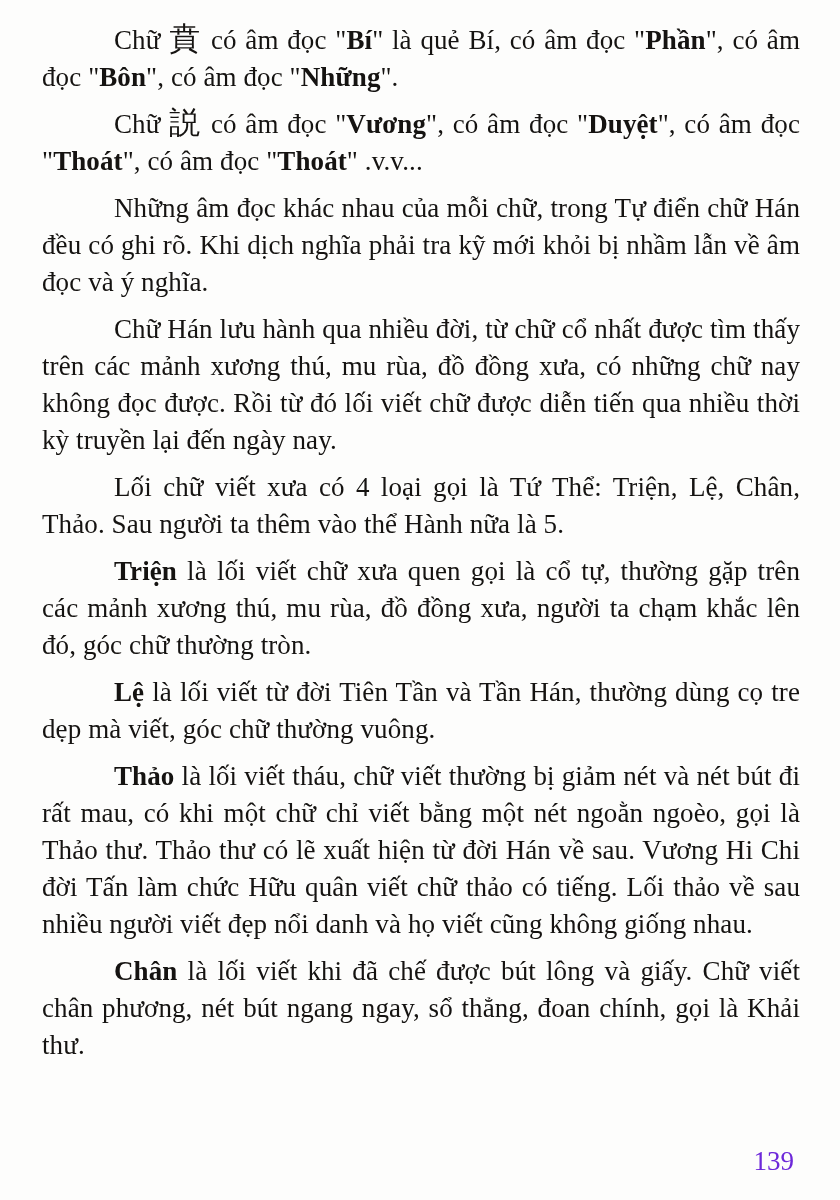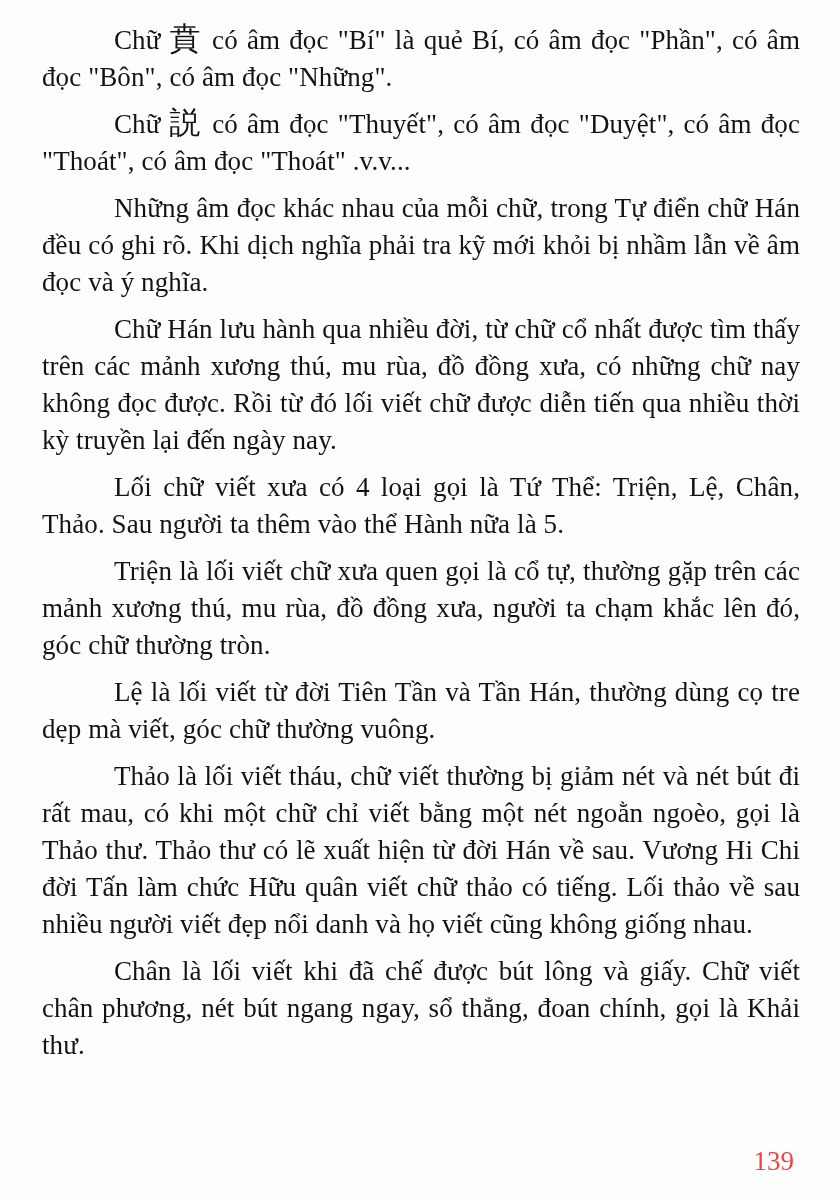--- a/index.html
+++ b/index.html
@@ -25,42 +25,42 @@
     text-align: justify;
     font-size: 27px;
     line-height: 37px;
     letter-spacing: 0.1px;
   }
   p.para {
     margin: 0 0 10px 0;
     text-indent: 72px;
   }
   p.para b {
-    font-weight: normal;
+    font-weight: bold;
   }
   .cjk {
     font-size: 31px;
     line-height: 1;
     font-family: "Liberation Serif", "DejaVu Serif", serif;
   }
   .page-number {
     position: absolute;
     top: 1146px;
     right: 46px;
     font-size: 27px;
-    color: #ef4444;
+    color: #6d28d9;
   }
 </style>
 </head>
 <body>
 
 <div class="page">
   <div class="text-block">
       <p class="para"><span>Chữ </span><span class="cjk">賁</span><span> có âm đọc "</span><b>Bí</b><span>" là quẻ Bí, có âm đọc "</span><b>Phần</b><span>", có âm đọc "</span><b>Bôn</b><span>", có âm đọc "</span><b>Những</b><span>".</span></p>
-      <p class="para"><span>Chữ </span><span class="cjk">説</span><span> có âm đọc "</span><b>Thuyết</b><span>", có âm đọc "</span><b>Duyệt</b><span>", có âm đọc "</span><b>Thoát</b><span>", có âm đọc "</span><b>Thoát</b><span>" .v.v...</span></p>
+      <p class="para"><span>Chữ </span><span class="cjk">説</span><span> có âm đọc "</span><b>Vương</b><span>", có âm đọc "</span><b>Duyệt</b><span>", có âm đọc "</span><b>Thoát</b><span>", có âm đọc "</span><b>Thoát</b><span>" .v.v...</span></p>
       <p class="para"><span>Những âm đọc khác nhau của mỗi chữ, trong Tự điển chữ Hán đều có ghi rõ. Khi dịch nghĩa phải tra kỹ mới khỏi bị nhầm lẫn về âm đọc và ý nghĩa.</span></p>
       <p class="para"><span>Chữ Hán lưu hành qua nhiều đời, từ chữ cổ nhất được tìm thấy trên các mảnh xương thú, mu rùa, đồ đồng xưa, có những chữ nay không đọc được. Rồi từ đó lối viết chữ được diễn tiến qua nhiều thời kỳ truyền lại đến ngày nay.</span></p>
       <p class="para"><span>Lối chữ viết xưa có 4 loại gọi là Tứ Thể: Triện, Lệ, Chân, Thảo. Sau người ta thêm vào thể Hành nữa là 5.</span></p>
       <p class="para"><b>Triện</b><span> là lối viết chữ xưa quen gọi là cổ tự, thường gặp trên các mảnh xương thú, mu rùa, đồ đồng xưa, người ta chạm khắc lên đó, góc chữ thường tròn.</span></p>
       <p class="para"><b>Lệ</b><span> là lối viết từ đời Tiên Tần và Tần Hán, thường dùng cọ tre dẹp mà viết, góc chữ thường vuông.</span></p>
       <p class="para"><b>Thảo</b><span> là lối viết tháu, chữ viết thường bị giảm nét và nét bút đi rất mau, có khi một chữ chỉ viết bằng một nét ngoằn ngoèo, gọi là Thảo thư. Thảo thư có lẽ xuất hiện từ đời Hán về sau. Vương Hi Chi đời Tấn làm chức Hữu quân viết chữ thảo có tiếng. Lối thảo về sau nhiều người viết đẹp nổi danh và họ viết cũng không giống nhau.</span></p>
       <p class="para"><b>Chân</b><span> là lối viết khi đã chế được bút lông và giấy. Chữ viết chân phương, nét bút ngang ngay, sổ thẳng, đoan chính, gọi là Khải thư.</span></p>
     </div>
   <div class="page-number">139</div>
 </div>

